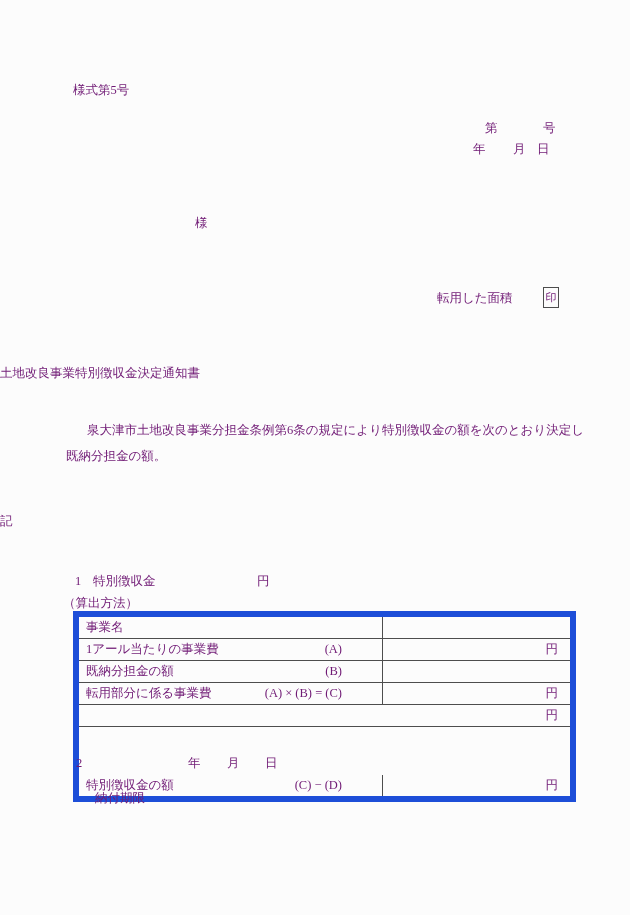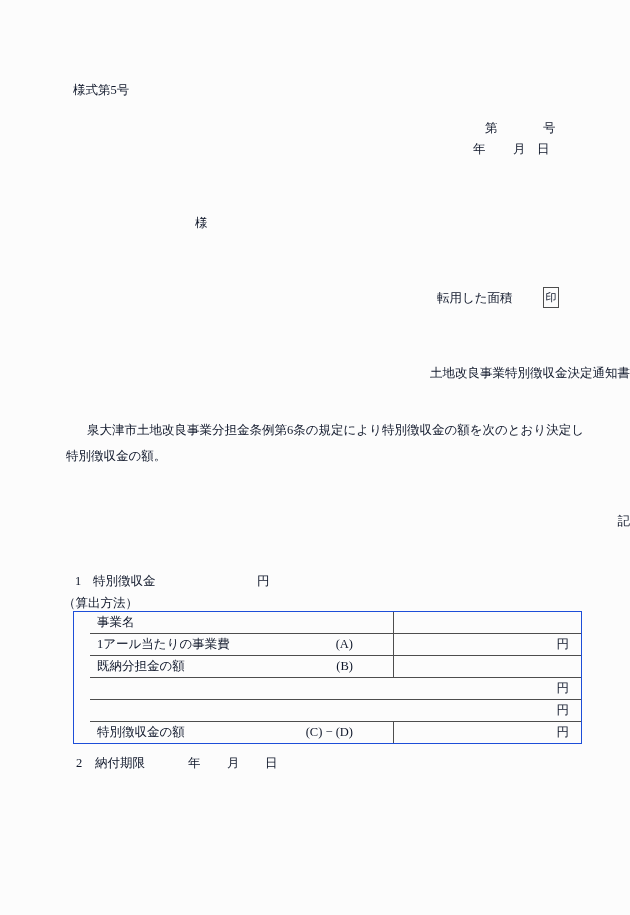--- a/index.html
+++ b/index.html
@@ -1,46 +1,45 @@
 <!DOCTYPE html>
 <html><head>
 <meta charset="utf-8">
 <style>
   html,body{margin:0;padding:0;background:#e8e8e8;}
   .page{
     position:relative;
     width:630px;height:915px;
     margin:0 auto;
     background:#fcfcfc;
-    color:#0f172a;
+    color:#701a75;
     font-family:"Liberation Serif","DejaVu Serif",serif;
     font-size:12.5px;
     overflow:hidden;
   }
   .abs{position:absolute;white-space:nowrap;line-height:14px;}
-  .centered{left:0;right:0;text-align:right;}
+  .centered{left:0;right:0;text-align:left;}
   .seal-box{
     position:absolute;left:543px;top:287px;
     width:14px;height:19px;
     border:1px solid #4d4d4d;
     display:flex;align-items:center;justify-content:center;
     font-size:11px;line-height:11px;
   }
   .calc-table{
     position:absolute;left:73px;top:611px;
     width:491px;
-    border:1px solid #1d4ed8;
-    padding-left:16px;
+    border:6px solid #1d4ed8;
   }
   .trow{
     display:flex;
     height:21px;
     border-bottom:1px solid #4d4d4d;
   }
-  .trow:last-child{border-bottom:none;}
+  .trow:last-child{border-bottom:none;margin-top:48px;}
   .tcell-label{
     width:304px;
     box-sizing:border-box;
     border-right:1px solid #4d4d4d;
     display:flex;
     justify-content:space-between;
     align-items:center;
     padding-left:7px;
     padding-right:40px;
   }
@@ -68,21 +67,21 @@
   <div class="abs" style="left:195px;top:216px">様</div>
 
   <div class="abs" style="left:437px;top:291px">転用した面積</div>
   <div class="seal-box">
     <span>印</span>
   </div>
 
   <div class="abs centered" style="top:366px">土地改良事業特別徴収金決定通知書</div>
 
   <div class="abs" style="left:87px;top:423px">泉大津市土地改良事業分担金条例第6条の規定により特別徴収金の額を次のとおり決定し</div>
-  <div class="abs" style="left:66px;top:449px">特別徴収金の額。</div>
+  <div class="abs" style="left:66px;top:449px">既納分担金の額。</div>
 
   <div class="abs centered" style="top:514px">記</div>
 
   <div class="abs" style="left:75px;top:574px">1</div>
   <div class="abs" style="left:93px;top:574px">特別徴収金</div>
   <div class="abs" style="left:257px;top:574px">円</div>
   <div class="abs" style="left:63px;top:596px">（算出方法）</div>
 
   <div class="calc-table">
     <div class="trow">
@@ -99,33 +98,37 @@
       </div>
       <div class="tcell-value">円</div>
     </div>
     <div class="trow">
       <div class="tcell-label">
         <span>既納分担金の額</span>
         <span>(B)</span>
       </div>
     </div>
     <div class="trow">
+      <div class="tcell-label">
+        <span>転用部分に係る事業費</span>
+        <span>(A) × (B) = (C)</span>
+      </div>
       <div class="tcell-value">円</div>
     </div>
     <div class="trow">
       <div class="tcell-value">円</div>
     </div>
     <div class="trow">
       <div class="tcell-label">
         <span>特別徴収金の額</span>
         <span>(C) − (D)</span>
       </div>
       <div class="tcell-value">円</div>
     </div>
   </div>
 
   <div class="abs" style="left:76px;top:756px">2</div>
-  <div class="abs" style="left:95px;top:756px">納付期限</div>
+  <div class="abs" style="left:95px;top:791px">納付期限</div>
   <div class="abs" style="left:188px;top:756px">年</div>
   <div class="abs" style="left:227px;top:756px">月</div>
   <div class="abs" style="left:265px;top:756px">日</div>
 
 </div>
 
 </body></html>

